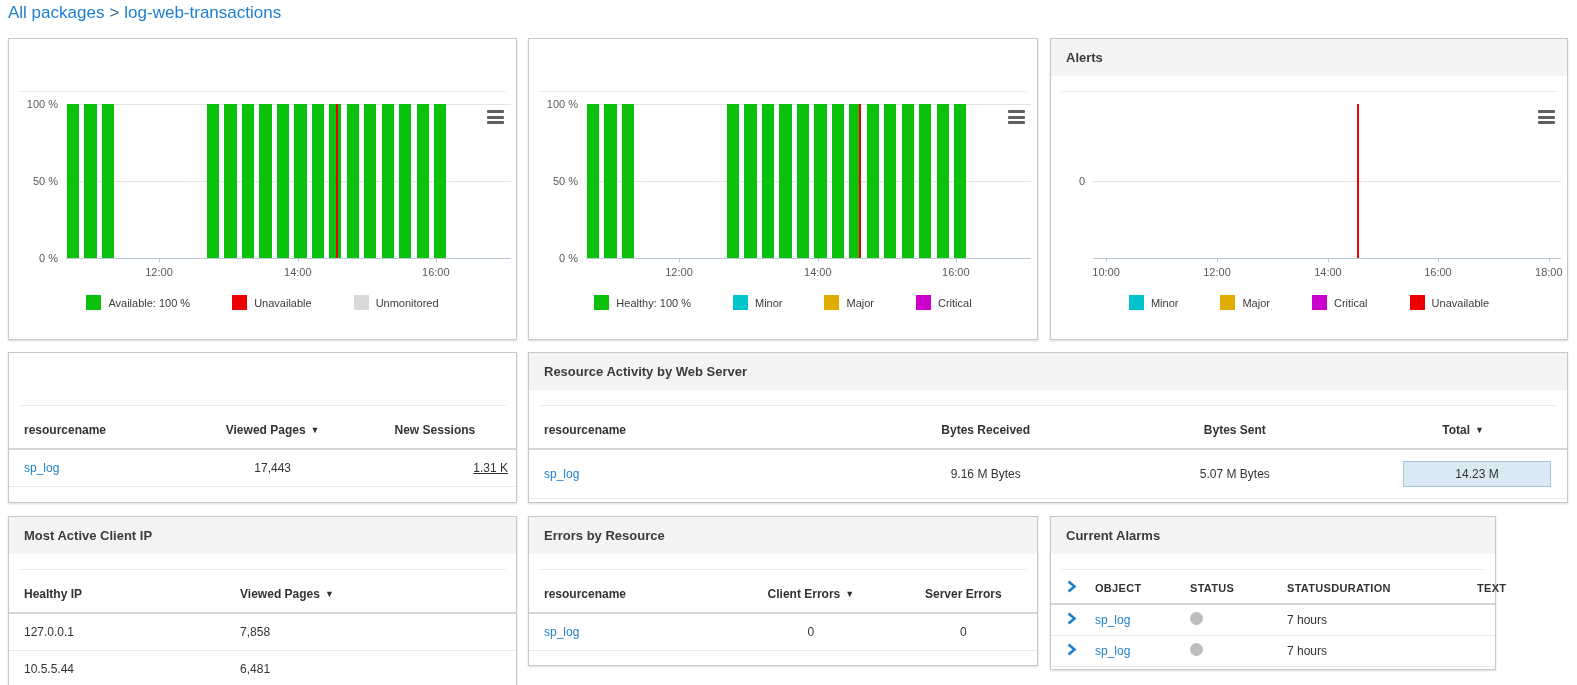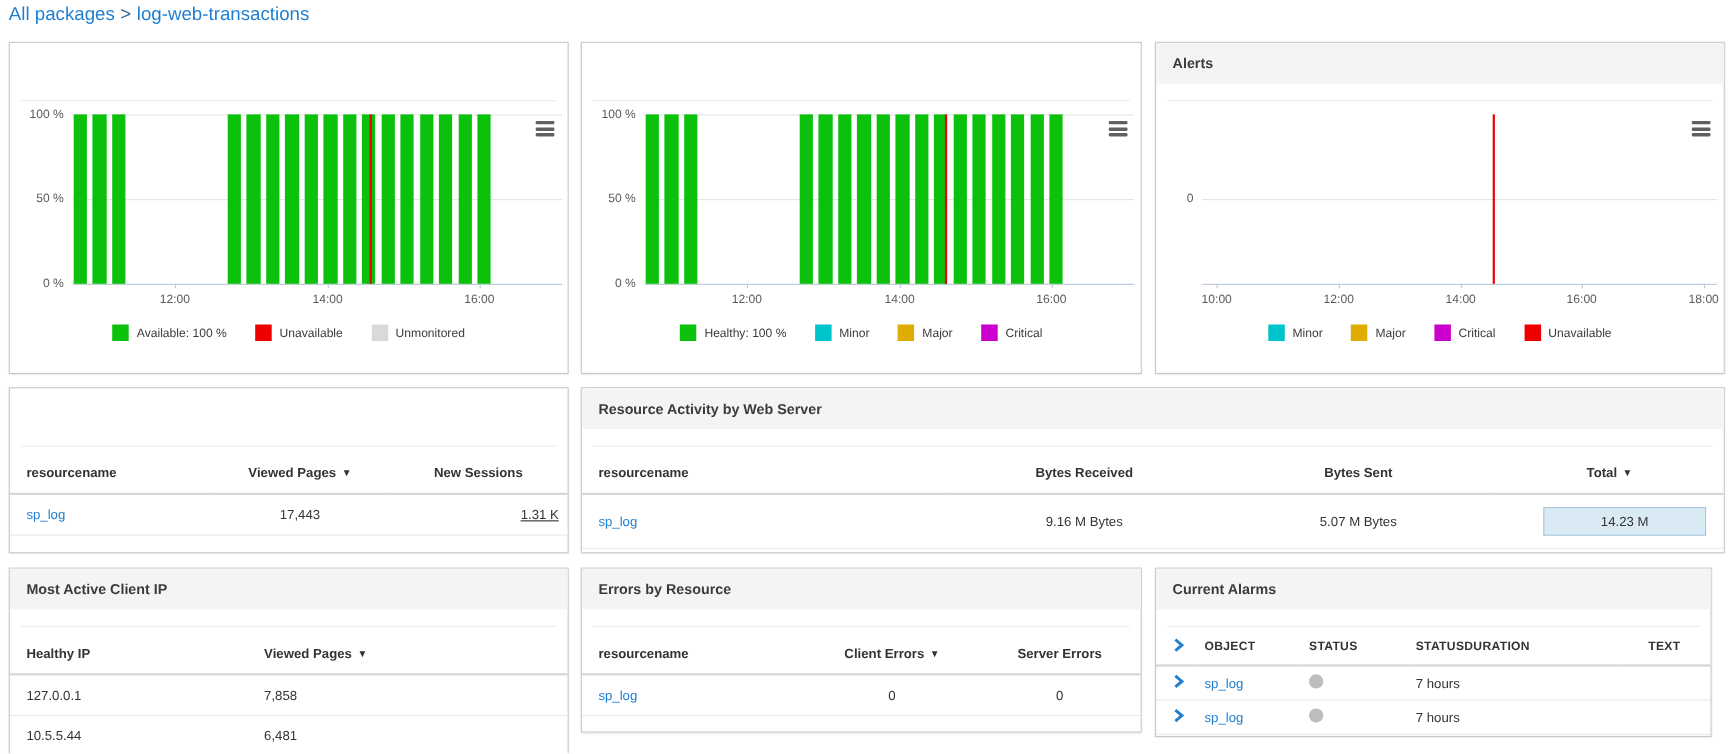--- a/index.html
+++ b/index.html
@@ -14,21 +14,21 @@
   .hsep{position:absolute;left:10px;right:10px;top:52px;height:1px;background:#ececec;}
 
   
   .plot{position:absolute;top:65px;height:154px;border-bottom:1px solid #b9c9d6;cursor:pointer;}
   .grid{position:absolute;left:0;right:0;height:1px;background:#e3e3e3;}
   .ylab{position:absolute;right:100%;margin-right:8px;font-size:11px;color:#5a5a5a;white-space:nowrap;transform:translateY(-50%);}
   .bar{position:absolute;bottom:0;}
   .now{position:absolute;top:0;bottom:0;width:2px;transform:translateX(-50%);}
   .xtick{position:absolute;top:100%;width:1px;height:4px;background:#b9c9d6;}
   .xlab{position:absolute;top:calc(100% + 8px);transform:translateX(-50%);font-size:11px;color:#5a5a5a;white-space:nowrap;}
-  .legend{position:absolute;left:0;right:0;top:256px;display:flex;justify-content:center;gap:26px;}
+  .legend{position:absolute;left:0;right:0;top:256px;display:flex;justify-content:center;gap:42px;}
   .litem{display:flex;align-items:center;gap:7px;font-size:11px;color:#3b3b3b;}
   .swatch{width:15px;height:15px;display:inline-block;}
   .menu{position:absolute;right:12px;top:71px;width:17px;height:14px;cursor:pointer;display:flex;flex-direction:column;justify-content:space-between;}
   .menu i{display:block;height:3px;background:#606060;border-radius:1px;}
 
   
   .tblwrap{position:absolute;left:0;right:0;top:53px;}
   table.tbl{width:100%;border-collapse:collapse;font-size:12px;color:#333;table-layout:fixed;}
   .tbl th{font-weight:bold;padding:17px 8px 11px;border-bottom:2px solid #d6d6d6;font-size:12px;cursor:pointer;}
   .tbl td{padding:11px 8px;border-bottom:1px solid #e9e9e9;}
@@ -315,21 +315,21 @@
             <tr>
               <td style="text-align: left;"><a>sp_log</a></td>
               <td style="text-align: center;"><span>0</span></td>
               <td style="text-align: center;"><span>0</span></td>
             </tr>
           </tbody>
         </table>
       </div>
   </div>
 
-  <div class="panel alarms" style="left:1050px;top:516px;width:506px;height:154px;">
+  <div class="panel alarms" style="left:1050px;top:516px;width:446px;height:154px;">
     <div class="phead">Current Alarms</div>
     <div class="hsep"></div>
     <div class="tblwrap">
         <table class="tbl">
           <colgroup>
             <col style="width: 38px;">
             <col style="width: 95px;">
             <col style="width: 97px;">
             <col style="width: 190px;">
             <col>

